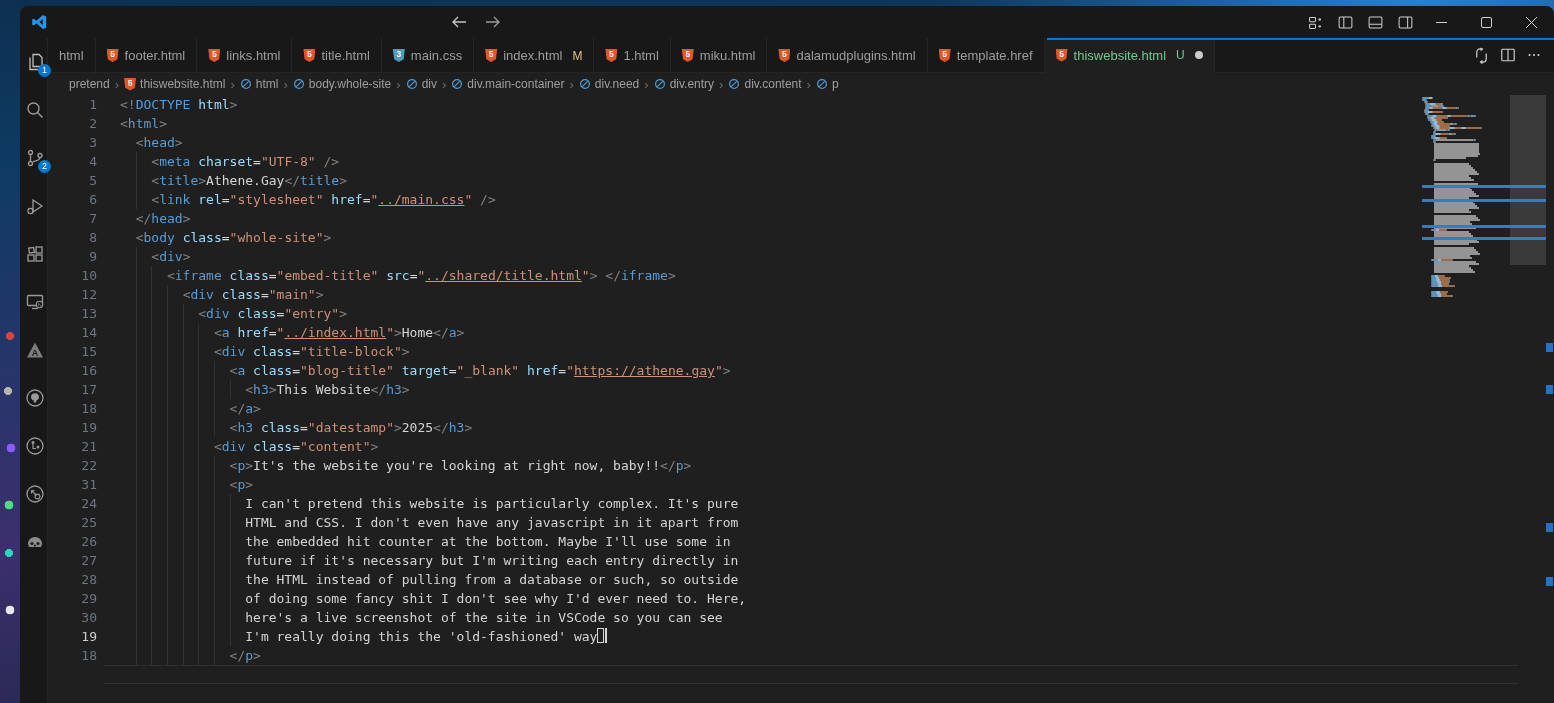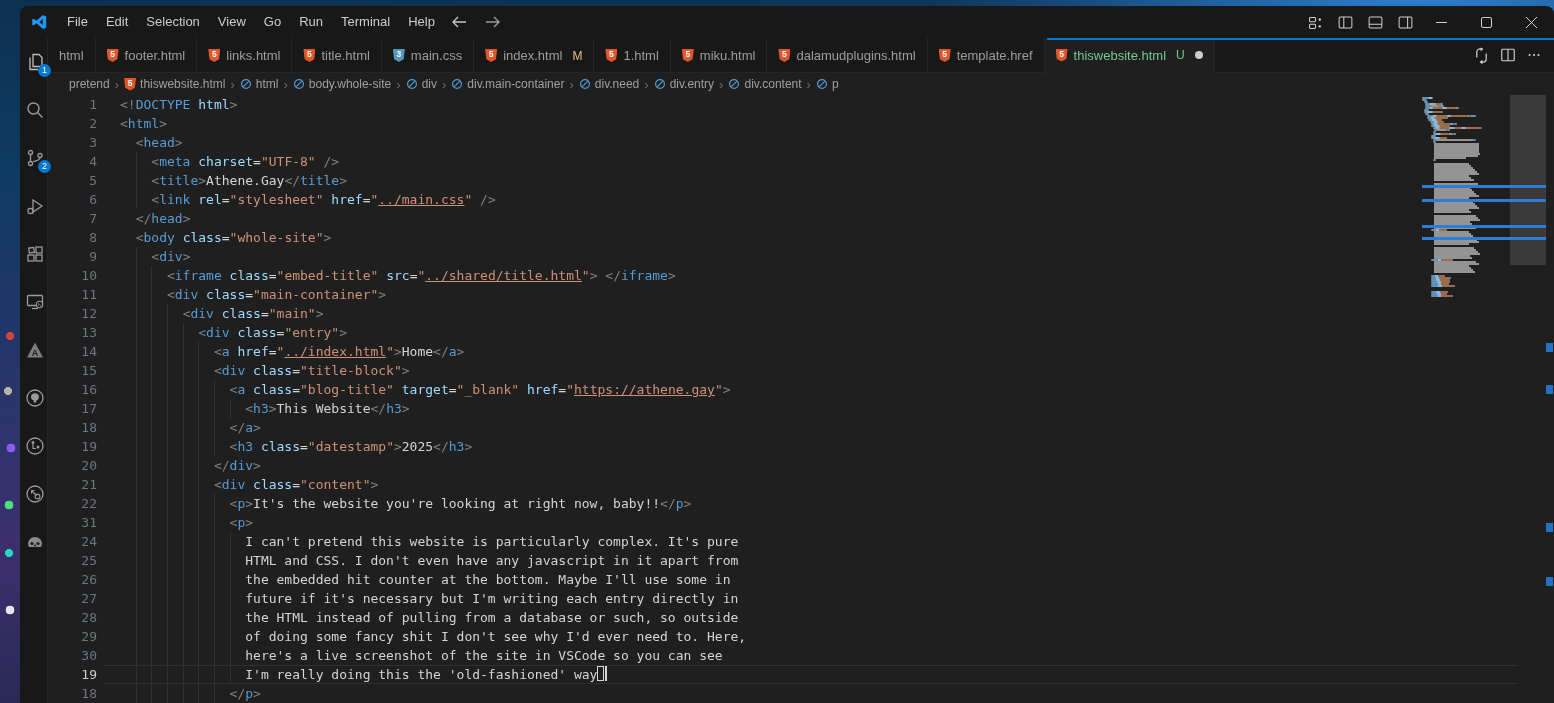--- a/index.html
+++ b/index.html
@@ -96,30 +96,20 @@
 <body>
 
 <div id="window">
 
   <div id="titlebar">
     <div id="logo">
       <svg width="18" height="18" viewBox="0 0 24 24">
           <path fill="#2196f3" d="M17.2 2.6 21.6 4.5v15l-4.4 1.9-8.6-7.8-3.7 2.9-1.9-.9V8.4l1.9-.9 3.7 2.9 8.6-7.8zM17 8l-4.6 4L17 16V8z"></path>
         </svg>
     </div>
-    <div id="menubar">
-        <div class="menu-item">File</div>
-        <div class="menu-item">Edit</div>
-        <div class="menu-item">Selection</div>
-        <div class="menu-item">View</div>
-        <div class="menu-item">Go</div>
-        <div class="menu-item">Run</div>
-        <div class="menu-item">Terminal</div>
-        <div class="menu-item">Help</div>
-      </div>
     <div class="nav-arrow" id="nav-back">
       <svg width="16" height="14" viewBox="0 0 16 14">
           <path d="M7 2 2 7l5 5M2 7h13" stroke="#c5c5c5" stroke-width="1.4" fill="none"></path>
         </svg>
     </div>
     <div class="nav-arrow" id="nav-forward">
       <svg width="16" height="14" viewBox="0 0 16 14">
           <path d="M9 2l5 5-5 5M14 7H1" stroke="#9a9a9a" stroke-width="1.4" fill="none"></path>
         </svg>
     </div>
@@ -474,24 +464,20 @@
         </div>
         <div class="code-line">
           <span class="ln">9</span>
           <span class="ltext"><span class="guide" style="left: 2ch;"></span><span>    </span><span class="tk-g">&lt;</span><span class="tk-t">div</span><span class="tk-g">&gt;</span></span>
         </div>
         <div class="code-line">
           <span class="ln">10</span>
           <span class="ltext"><span class="guide" style="left: 2ch;"></span><span class="guide" style="left: 4ch;"></span><span>      </span><span class="tk-g">&lt;</span><span class="tk-t">iframe</span><span class="tk-w"> </span><span class="tk-a">class</span><span class="tk-w">=</span><span class="tk-s">"embed-title"</span><span class="tk-w"> </span><span class="tk-a">src</span><span class="tk-w">=</span><span class="tk-s">"</span><span class="tk-l">../shared/title.html</span><span class="tk-s">"</span><span class="tk-g">&gt;</span><span class="tk-w"> </span><span class="tk-g">&lt;/</span><span class="tk-t">iframe</span><span class="tk-g">&gt;</span></span>
         </div>
         <div class="code-line">
-          <span class="ln">11</span>
-          <span class="ltext"><span class="guide" style="left: 2ch;"></span><span class="guide" style="left: 4ch;"></span><span>      </span><span class="tk-g">&lt;</span><span class="tk-t">div</span><span class="tk-w"> </span><span class="tk-a">class</span><span class="tk-w">=</span><span class="tk-s">"main-container"</span><span class="tk-g">&gt;</span></span>
-        </div>
-        <div class="code-line">
           <span class="ln">12</span>
           <span class="ltext"><span class="guide" style="left: 2ch;"></span><span class="guide" style="left: 4ch;"></span><span class="guide" style="left: 6ch;"></span><span>        </span><span class="tk-g">&lt;</span><span class="tk-t">div</span><span class="tk-w"> </span><span class="tk-a">class</span><span class="tk-w">=</span><span class="tk-s">"main"</span><span class="tk-g">&gt;</span></span>
         </div>
         <div class="code-line">
           <span class="ln">13</span>
           <span class="ltext"><span class="guide" style="left: 2ch;"></span><span class="guide" style="left: 4ch;"></span><span class="guide" style="left: 6ch;"></span><span class="guide" style="left: 8ch;"></span><span>          </span><span class="tk-g">&lt;</span><span class="tk-t">div</span><span class="tk-w"> </span><span class="tk-a">class</span><span class="tk-w">=</span><span class="tk-s">"entry"</span><span class="tk-g">&gt;</span></span>
         </div>
         <div class="code-line">
           <span class="ln">14</span>
           <span class="ltext"><span class="guide" style="left: 2ch;"></span><span class="guide" style="left: 4ch;"></span><span class="guide" style="left: 6ch;"></span><span class="guide" style="left: 8ch;"></span><span class="guide" style="left: 10ch;"></span><span>            </span><span class="tk-g">&lt;</span><span class="tk-t">a</span><span class="tk-w"> </span><span class="tk-a">href</span><span class="tk-w">=</span><span class="tk-s">"</span><span class="tk-l">../index.html</span><span class="tk-s">"</span><span class="tk-g">&gt;</span><span class="tk-w">Home</span><span class="tk-g">&lt;/</span><span class="tk-t">a</span><span class="tk-g">&gt;</span></span>
@@ -508,24 +494,20 @@
           <span class="ln">17</span>
           <span class="ltext"><span class="guide" style="left: 2ch;"></span><span class="guide" style="left: 4ch;"></span><span class="guide" style="left: 6ch;"></span><span class="guide" style="left: 8ch;"></span><span class="guide" style="left: 10ch;"></span><span class="guide" style="left: 12ch;"></span><span class="guide" style="left: 14ch;"></span><span>                </span><span class="tk-g">&lt;</span><span class="tk-t">h3</span><span class="tk-g">&gt;</span><span class="tk-w">This Website</span><span class="tk-g">&lt;/</span><span class="tk-t">h3</span><span class="tk-g">&gt;</span></span>
         </div>
         <div class="code-line">
           <span class="ln">18</span>
           <span class="ltext"><span class="guide" style="left: 2ch;"></span><span class="guide" style="left: 4ch;"></span><span class="guide" style="left: 6ch;"></span><span class="guide" style="left: 8ch;"></span><span class="guide" style="left: 10ch;"></span><span class="guide" style="left: 12ch;"></span><span>              </span><span class="tk-g">&lt;/</span><span class="tk-t">a</span><span class="tk-g">&gt;</span></span>
         </div>
         <div class="code-line">
           <span class="ln">19</span>
           <span class="ltext"><span class="guide" style="left: 2ch;"></span><span class="guide" style="left: 4ch;"></span><span class="guide" style="left: 6ch;"></span><span class="guide" style="left: 8ch;"></span><span class="guide" style="left: 10ch;"></span><span class="guide" style="left: 12ch;"></span><span>              </span><span class="tk-g">&lt;</span><span class="tk-t">h3</span><span class="tk-w"> </span><span class="tk-a">class</span><span class="tk-w">=</span><span class="tk-s">"datestamp"</span><span class="tk-g">&gt;</span><span class="tk-w">2025</span><span class="tk-g">&lt;/</span><span class="tk-t">h3</span><span class="tk-g">&gt;</span></span>
-        </div>
-        <div class="code-line">
-          <span class="ln">20</span>
-          <span class="ltext"><span class="guide" style="left: 2ch;"></span><span class="guide" style="left: 4ch;"></span><span class="guide" style="left: 6ch;"></span><span class="guide" style="left: 8ch;"></span><span class="guide" style="left: 10ch;"></span><span>            </span><span class="tk-g">&lt;/</span><span class="tk-t">div</span><span class="tk-g">&gt;</span></span>
         </div>
         <div class="code-line">
           <span class="ln">21</span>
           <span class="ltext"><span class="guide" style="left: 2ch;"></span><span class="guide" style="left: 4ch;"></span><span class="guide" style="left: 6ch;"></span><span class="guide" style="left: 8ch;"></span><span class="guide" style="left: 10ch;"></span><span>            </span><span class="tk-g">&lt;</span><span class="tk-t">div</span><span class="tk-w"> </span><span class="tk-a">class</span><span class="tk-w">=</span><span class="tk-s">"content"</span><span class="tk-g">&gt;</span></span>
         </div>
         <div class="code-line">
           <span class="ln">22</span>
           <span class="ltext"><span class="guide" style="left: 2ch;"></span><span class="guide" style="left: 4ch;"></span><span class="guide" style="left: 6ch;"></span><span class="guide" style="left: 8ch;"></span><span class="guide" style="left: 10ch;"></span><span class="guide" style="left: 12ch;"></span><span>              </span><span class="tk-g">&lt;</span><span class="tk-t">p</span><span class="tk-g">&gt;</span><span class="tk-w">It's the website you're looking at right now, baby!!</span><span class="tk-g">&lt;/</span><span class="tk-t">p</span><span class="tk-g">&gt;</span></span>
         </div>
         <div class="code-line">

